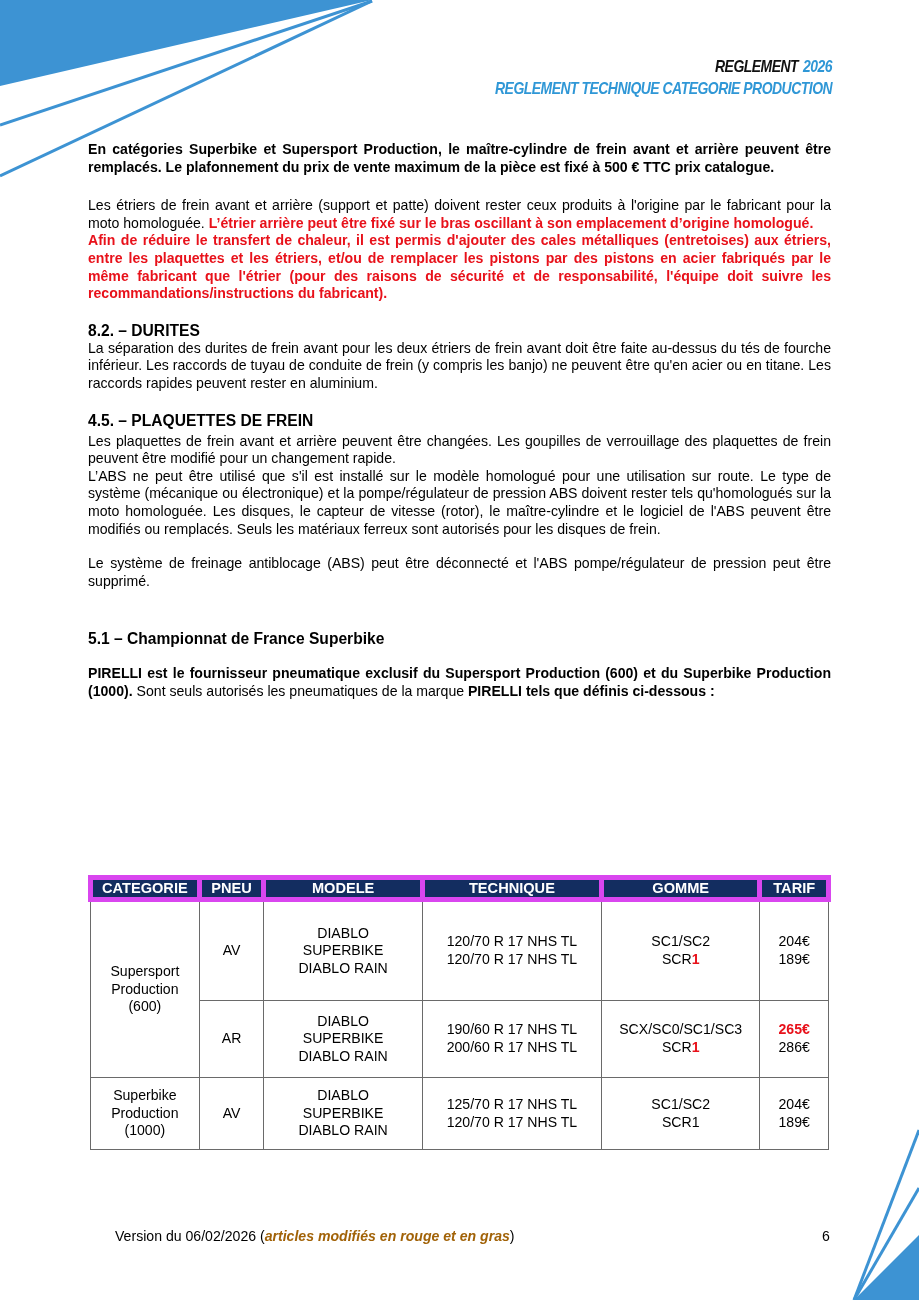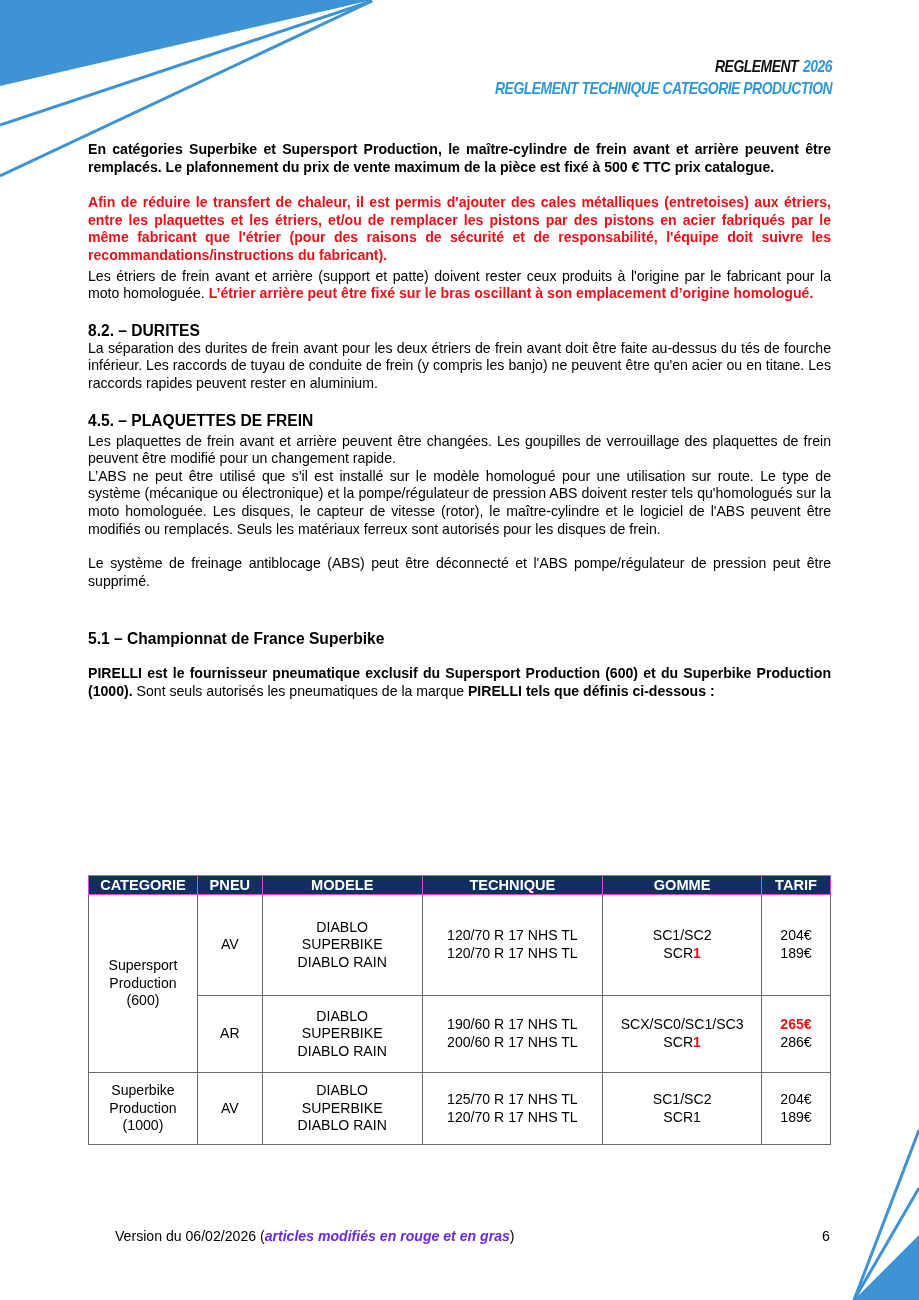--- a/index.html
+++ b/index.html
@@ -10,24 +10,24 @@
   .header-line1 { font-size: 17px; line-height: 22px; color: #111; }
   .header-line1 .year { color: #2f97d6; margin-left: 6px; }
   .header-line2 { font-size: 17px; line-height: 22px; color: #2f97d6; }
   .content { position: absolute; left: 88px; top: 141px; width: 743px; font-size: 14.1px; line-height: 17.6px; }
   .p { text-align: justify; }
   .bold { font-weight: 700; }
   .red { color: #e8111a; font-weight: 700; }
   .h { font-weight: 700; font-size: 15.6px; line-height: 19px; }
   .article { color: #2f97d6; font-weight: 700; font-size: 15.6px; line-height: 19px; }
   table.tires { position: absolute; left: 88px; top: 875px; width: 743px; border-collapse: collapse; font-size: 14.1px; line-height: 17.6px; }
-  table.tires th { background: #132d60; color: #fff; font-weight: 700; font-size: 14.6px; height: 19px; padding: 0; border: 1px solid #d946ef; text-align: center; line-height: 17px; }
+  table.tires th { background: #132d60; color: #fff; font-weight: 700; font-size: 14.6px; height: 19px; padding: 0; border: 5px solid #d946ef; text-align: center; line-height: 17px; }
   table.tires td { border: 1.5px solid #6a6a6a; text-align: center; vertical-align: middle; padding: 0 4px; }
   .footer { position: absolute; left: 115px; top: 1228px; font-size: 14.1px; }
-  .footer .note { color: #6d28d9; font-weight: 700; font-style: italic; }
+  .footer .note { color: #a16207; font-weight: 700; font-style: italic; }
   .page-num { position: absolute; left: 822px; top: 1228px; font-size: 14.1px; }
 </style>
 </head>
 <body>
 
 <svg class="deco" style="left:0;top:0" width="380" height="185" viewBox="0 0 380 185">
   <polygon points="0,0 372,0 0,86" fill="#3d93d3"></polygon>
   <line x1="372" y1="1" x2="0" y2="125" stroke="#3d93d3" stroke-width="3"></line>
   <line x1="372" y1="1" x2="0" y2="176" stroke="#3d93d3" stroke-width="3"></line>
 </svg>
@@ -40,25 +40,25 @@
 
 <div class="header-block">
   <div class="header-line1"><span>REGLEMENT</span><span class="year">2026</span></div>
   <div class="header-line2">REGLEMENT TECHNIQUE CATEGORIE PRODUCTION</div>
 </div>
 
 <div class="content">
   <p class="p bold">En catégories Superbike et Supersport Production, le maître-cylindre de frein avant et arrière peuvent être remplacés. Le plafonnement du prix de vente maximum de la pièce est fixé à 500 € TTC prix catalogue.</p>
 
   <div style="height:18px"></div>
-  <p class="p red">Afin de réduire le transfert de chaleur, il est permis d'ajouter des cales métalliques (entretoises) aux étriers, entre les plaquettes et les étriers, et/ou de remplacer les pistons par des pistons en acier fabriqués par le même fabricant que l'étrier (pour des raisons de sécurité et de responsabilité, l'équipe doit suivre les recommandations/instructions du fabricant).</p>
   <p class="p" style="margin-top:3px">
     <span>Les étriers de frein avant et arrière (support et patte) doivent rester ceux produits à l'origine par le fabricant pour la moto homologuée.</span>
     <span class="red">L’étrier arrière peut être fixé sur le bras oscillant à son emplacement d’origine homologué.</span>
   </p>
+  <p class="p red">Afin de réduire le transfert de chaleur, il est permis d'ajouter des cales métalliques (entretoises) aux étriers, entre les plaquettes et les étriers, et/ou de remplacer les pistons par des pistons en acier fabriqués par le même fabricant que l'étrier (pour des raisons de sécurité et de responsabilité, l'équipe doit suivre les recommandations/instructions du fabricant).</p>
 
   <div style="height:18px"></div>
   <div class="h">8.2. – DURITES</div>
   <p class="p">La séparation des durites de frein avant pour les deux étriers de frein avant doit être faite au-dessus du tés de fourche inférieur. Les raccords de tuyau de conduite de frein (y compris les banjo) ne peuvent être qu'en acier ou en titane. Les raccords rapides peuvent rester en aluminium.</p>
 
   <div style="height:18px"></div>
   <div class="h">4.5. – PLAQUETTES DE FREIN</div>
   <p class="p" style="margin-top:3px">Les plaquettes de frein avant et arrière peuvent être changées. Les goupilles de verrouillage des plaquettes de frein peuvent être modifié pour un changement rapide.</p>
   <p class="p">L’ABS ne peut être utilisé que s'il est installé sur le modèle homologué pour une utilisation sur route. Le type de système (mécanique ou électronique) et la pompe/régulateur de pression ABS doivent rester tels qu'homologués sur la moto homologuée. Les disques, le capteur de vitesse (rotor), le maître-cylindre et le logiciel de l'ABS peuvent être modifiés ou remplacés. Seuls les matériaux ferreux sont autorisés pour les disques de frein.</p>
   <div style="height:17px"></div>

